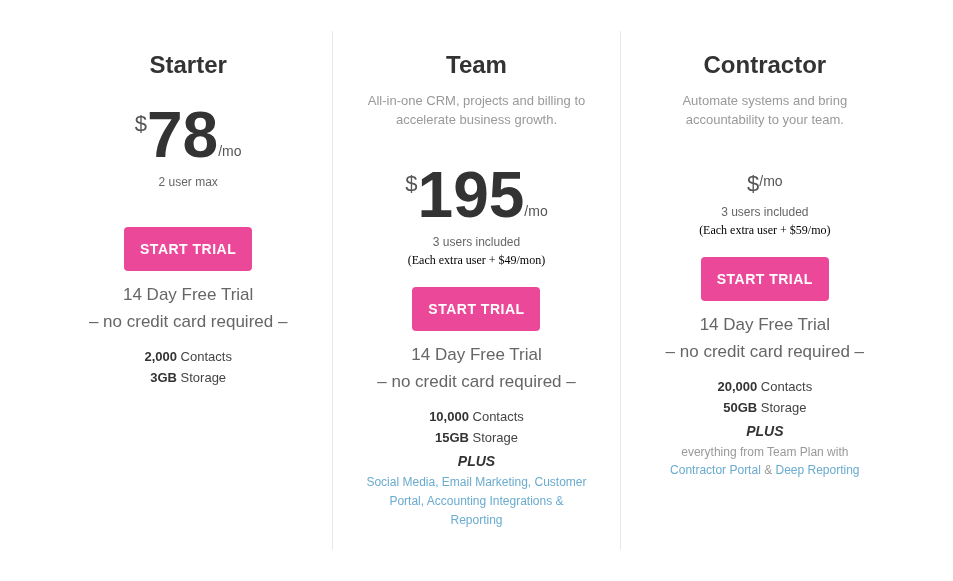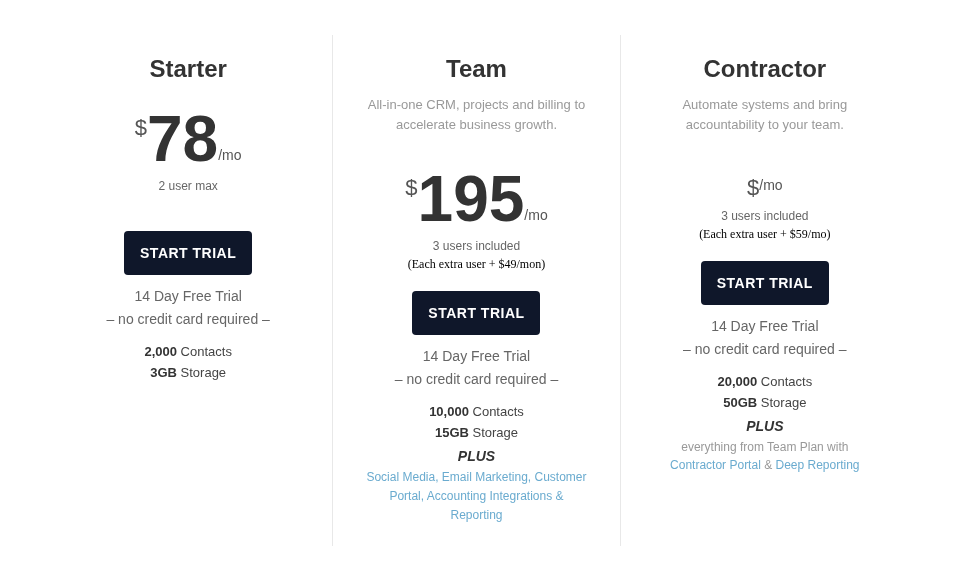--- a/index.html
+++ b/index.html
@@ -68,35 +68,35 @@
       color: #666;
       min-height: 36px;
       line-height: 1.5;
       text-align: center;
     }
     .price-users span {
       color: #000000;
       font-family: Liberation Serif, serif;
     }
     .start-trial-btn {
-      background: #0f172a;
+      background: #ec4899;
       color: #fff;
       border: none;
       border-radius: 4px;
       padding: 14px 0;
       width: 128px;
       font-size: 14px;
       font-weight: bold;
       cursor: pointer;
       letter-spacing: 0.5px;
       margin: 18px auto 0 auto;
       display: block;
     }
     .trial-note {
-      font-size: 14px;
+      font-size: 17px;
       color: #666;
       margin-top: 10px;
       line-height: 1.6;
     }
     .features {
       margin-top: 14px;
       text-align: center;
     }
     .feature-line {
       font-size: 13px;

